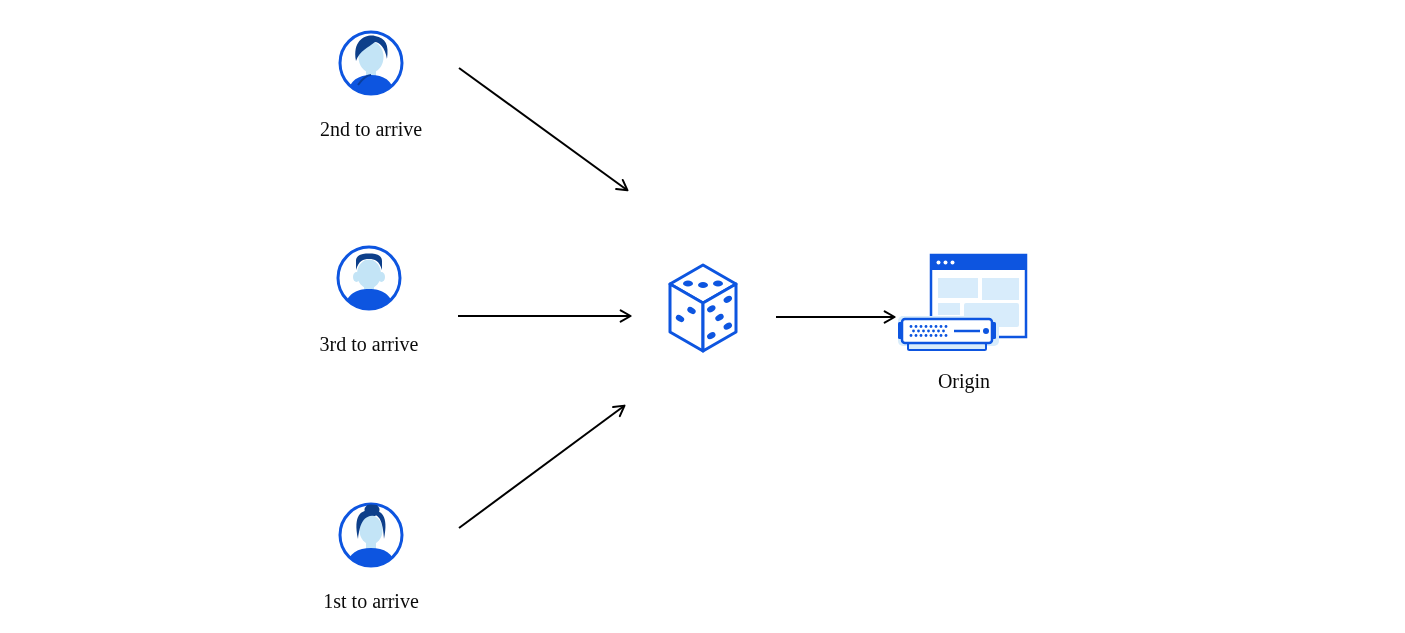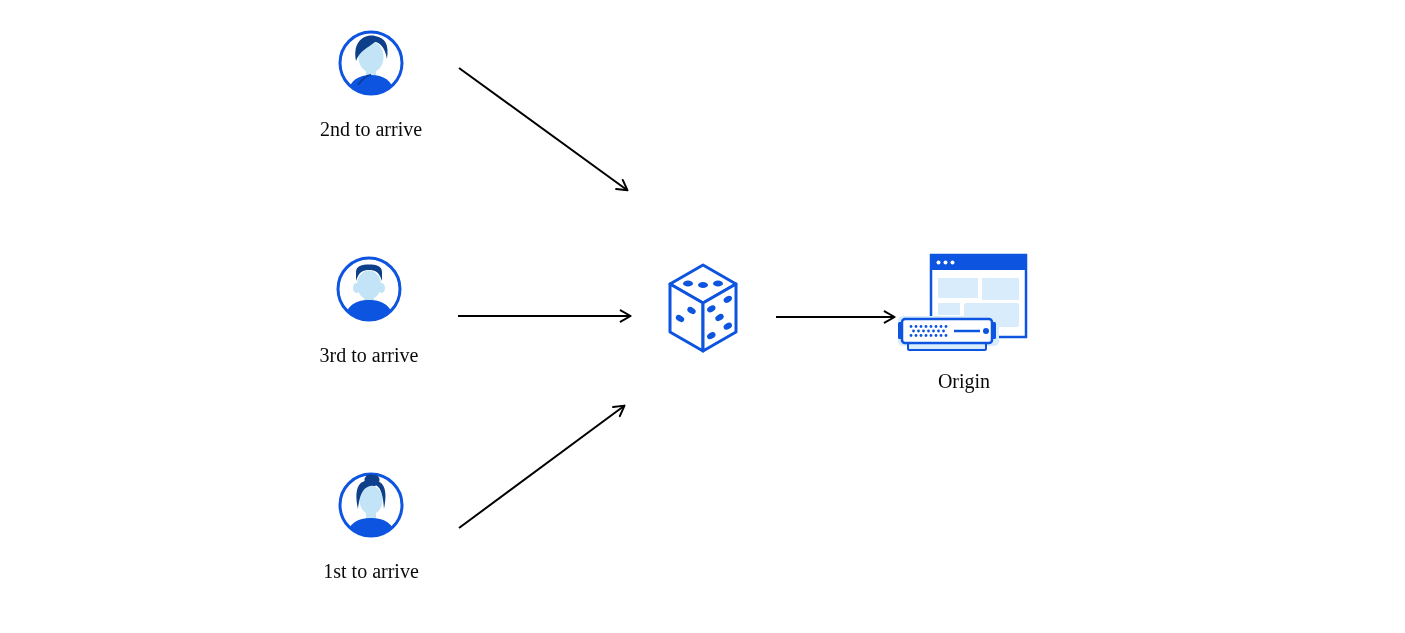--- a/index.html
+++ b/index.html
@@ -58,41 +58,41 @@
         <path class="fill-face" d="M29,32 L39,32 L39,50 L29,50 Z"></path>
         <path class="fill-p" d="M10,68 C11,52 21,46 34,46 C47,46 57,52 58,68 Z"></path>
         <path class="no-fill" d="M21,56 C26,49 31,46 34,46" stroke="#0a3f9e" stroke-width="2"></path>
         <ellipse class="fill-face" cx="34" cy="28" rx="12.5" ry="15.5"></ellipse>
         <path class="fill-navy" d="M19,32 C15,10 30,5 38,7 C49,9 52,16 50,30 C48,18 42,13 38,13 C31,19 23,21 19,32 Z"></path>
       </g>
     </svg>
     <div class="node-label">2nd to arrive</div>
   </div>
 
-  <div class="node" style="left:299px; top:255px; width:140px;">
+  <div class="node" style="left:299px; top:244px; width:140px;">
     <svg width="68" height="68" viewBox="0 0 68 68">
       <defs>
           <clipPath id="clip-b">
             <circle cx="34" cy="34" r="30.5"></circle>
           </clipPath>
         </defs>
       <circle class="fill-white stroke-p" cx="34" cy="34" r="31" stroke-width="3"></circle>
       <g clip-path="url(#clip-b)">
         <path class="fill-face" d="M29,34 L39,34 L39,50 L29,50 Z"></path>
         <path class="fill-p" d="M9,68 C10,51 20,45 34,45 C48,45 58,51 59,68 Z"></path>
         <ellipse class="fill-face" cx="21.5" cy="33" rx="3.5" ry="5"></ellipse>
         <ellipse class="fill-face" cx="46.5" cy="33" rx="3.5" ry="5"></ellipse>
         <ellipse class="fill-face" cx="34" cy="30" rx="12" ry="14.5"></ellipse>
         <path class="fill-navy" d="M21,26 L21,17 C21,11 27,9.5 34,9.5 C41,9.5 47,11 47,17 L47,26 C44,16.5 40,15 34,15 C28,15 24,16.5 21,26 Z"></path>
       </g>
     </svg>
     <div class="node-label">3rd to arrive</div>
   </div>
 
-  <div class="node" style="left:301px; top:471px; width:140px;">
+  <div class="node" style="left:301px; top:501px; width:140px;">
     <svg width="68" height="68" viewBox="0 0 68 68">
       <defs>
           <clipPath id="clip-c">
             <circle cx="34" cy="34" r="30.5"></circle>
           </clipPath>
         </defs>
       <circle class="fill-white stroke-p" cx="34" cy="34" r="31" stroke-width="3"></circle>
       <g clip-path="url(#clip-c)">
         <ellipse class="fill-navy" cx="35" cy="9" rx="7.5" ry="6.5"></ellipse>
         <path class="fill-face" d="M29,34 L39,34 L39,52 L29,52 Z"></path>

